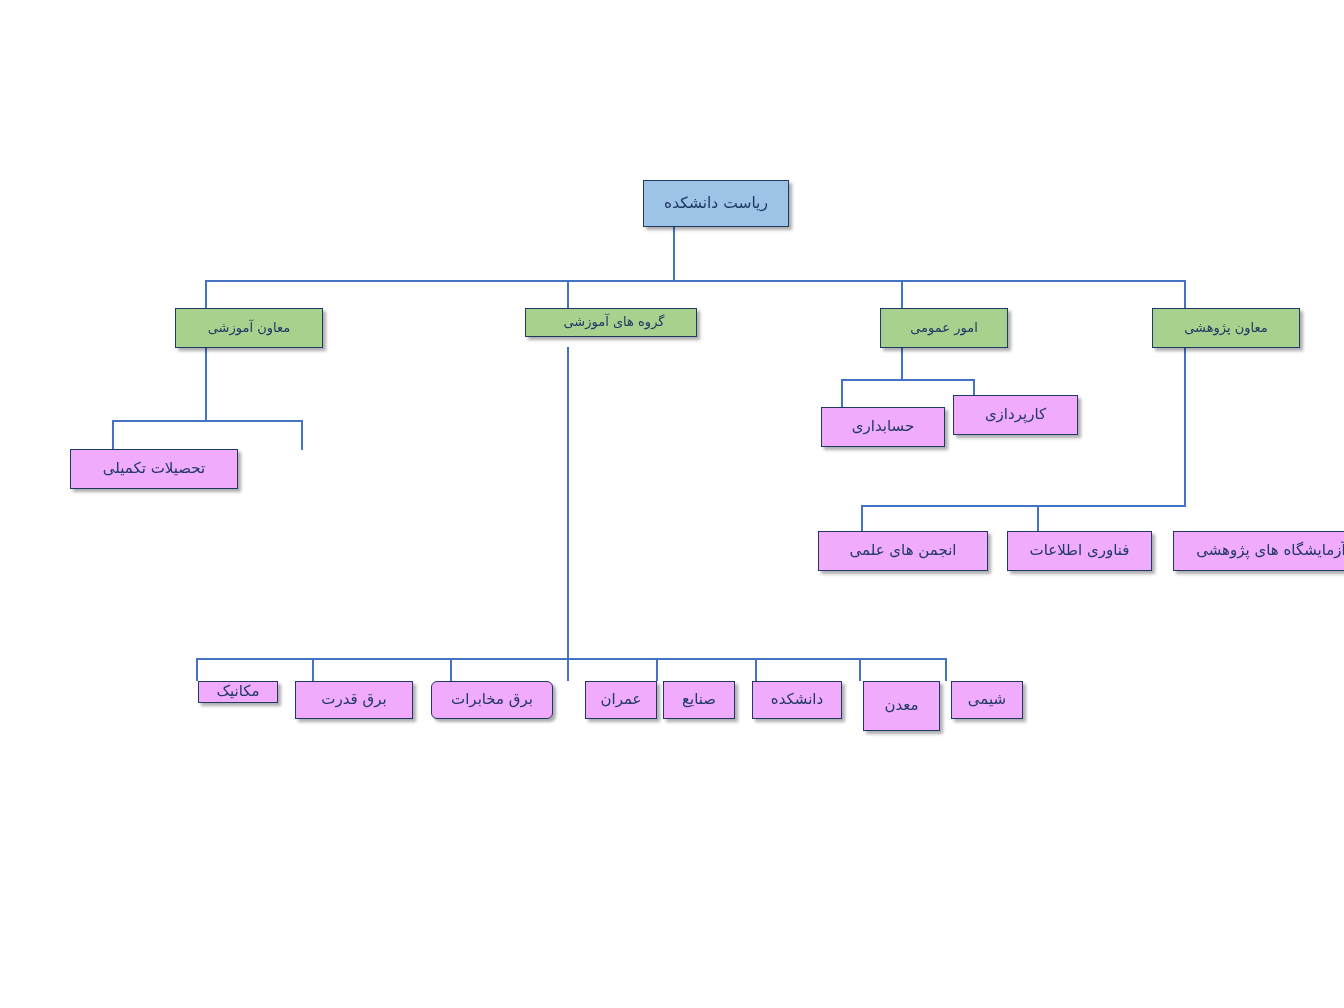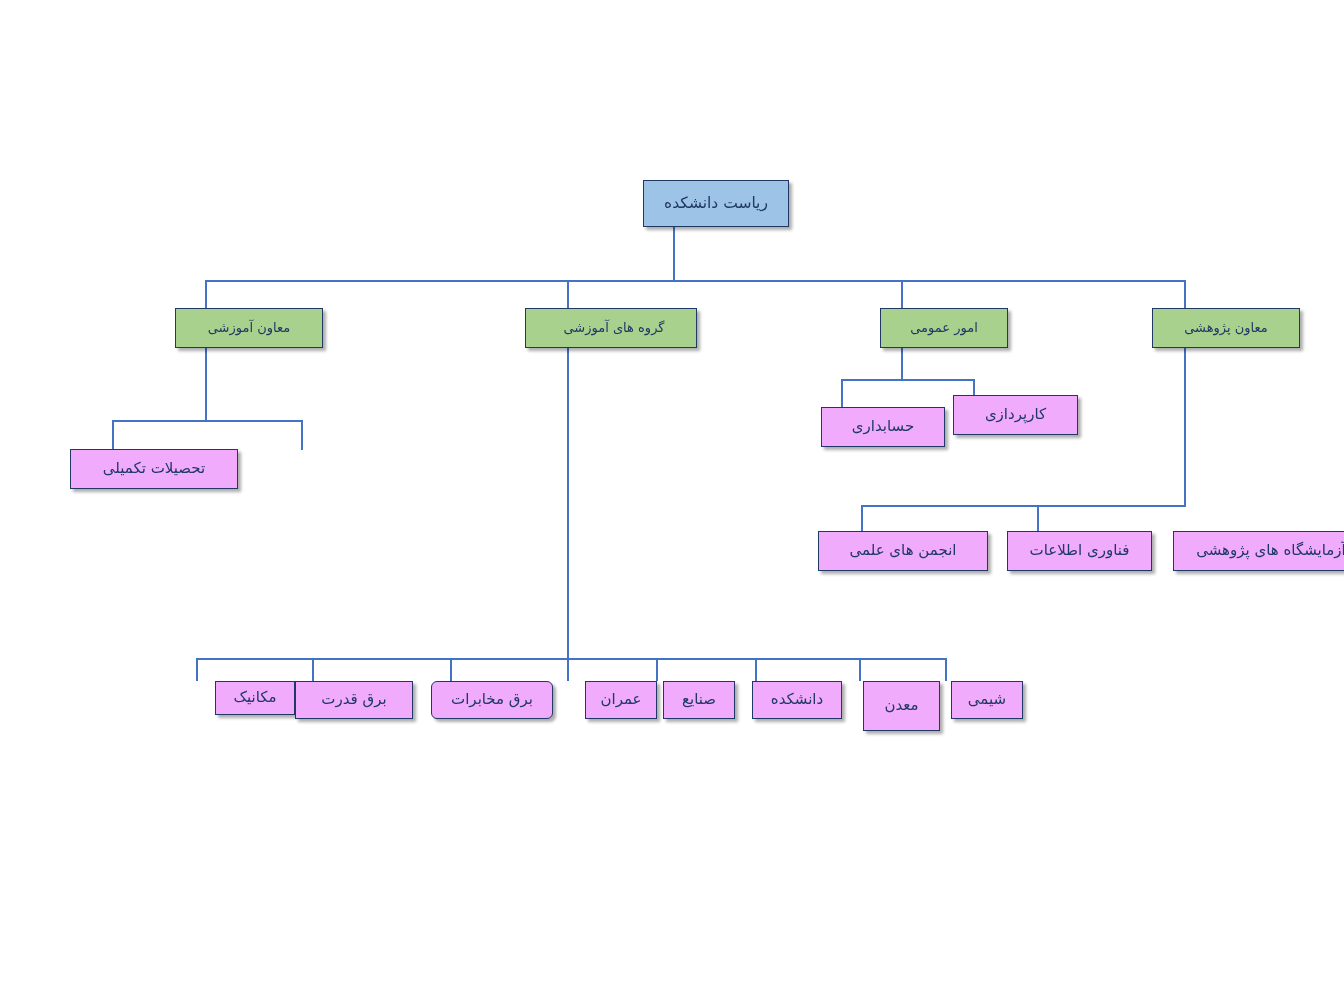--- a/index.html
+++ b/index.html
@@ -93,34 +93,34 @@
   <div class="connector v" style="left:450px; top:658px; height:23px;"></div>
   <div class="connector v" style="left:567px; top:658px; height:23px;"></div>
   <div class="connector v" style="left:656px; top:658px; height:23px;"></div>
   <div class="connector v" style="left:755px; top:658px; height:23px;"></div>
   <div class="connector v" style="left:859px; top:658px; height:23px;"></div>
   <div class="connector v" style="left:945px; top:658px; height:23px;"></div>
 
   <div class="node root" style="left:601px; top:180px; width:146px; height:47px;">ریاست دانشکده</div>
 
   <div class="node lvl1" style="left:133px; top:308px; width:148px; height:40px;">معاون آموزشی</div>
-  <div class="node lvl1" style="left:483px; top:308px; width:172px; height:40px;padding-left:6px;">گروه های آموزشی</div>
+  <div class="node lvl1" style="left:483px; top:308px; width:172px; height:29px;padding-left:6px;">گروه های آموزشی</div>
   <div class="node lvl1" style="left:838px; top:308px; width:128px; height:40px;">امور عمومی</div>
   <div class="node lvl1" style="left:1110px; top:308px; width:148px; height:40px;">معاون پژوهشی</div>
 
   <div class="node leaf" style="left:28px; top:449px; width:168px; height:40px;">تحصیلات تکمیلی</div>
 
   <div class="node leaf" style="left:779px; top:407px; width:124px; height:40px;">حسابداری</div>
   <div class="node leaf" style="left:911px; top:395px; width:125px; height:40px;">کارپردازی</div>
 
   <div class="node leaf" style="left:776px; top:531px; width:170px; height:40px;">انجمن های علمی</div>
   <div class="node leaf" style="left:965px; top:531px; width:145px; height:40px;">فناوری اطلاعات</div>
   <div class="node leaf" style="left:1131px; top:531px; width:196px; height:40px;">آزمایشگاه های پژوهشی</div>
 
-  <div class="node leaf" style="left:173px; top:681px; width:80px; height:34px;">مکانیک</div>
+  <div class="node leaf" style="left:156px; top:681px; width:80px; height:22px;">مکانیک</div>
   <div class="node leaf" style="left:253px; top:681px; width:118px; height:38px;">برق قدرت</div>
   <div class="node leaf" style="left:389px; top:681px; width:122px; height:38px;border-radius:6px;">برق مخابرات</div>
   <div class="node leaf" style="left:543px; top:681px; width:72px; height:38px;">عمران</div>
   <div class="node leaf" style="left:621px; top:681px; width:72px; height:38px;">صنایع</div>
   <div class="node leaf" style="left:710px; top:681px; width:90px; height:38px;">دانشکده</div>
   <div class="node leaf" style="left:821px; top:681px; width:77px; height:50px;">معدن</div>
   <div class="node leaf" style="left:909px; top:681px; width:72px; height:38px;">شیمی</div>
 
 </div>
 

